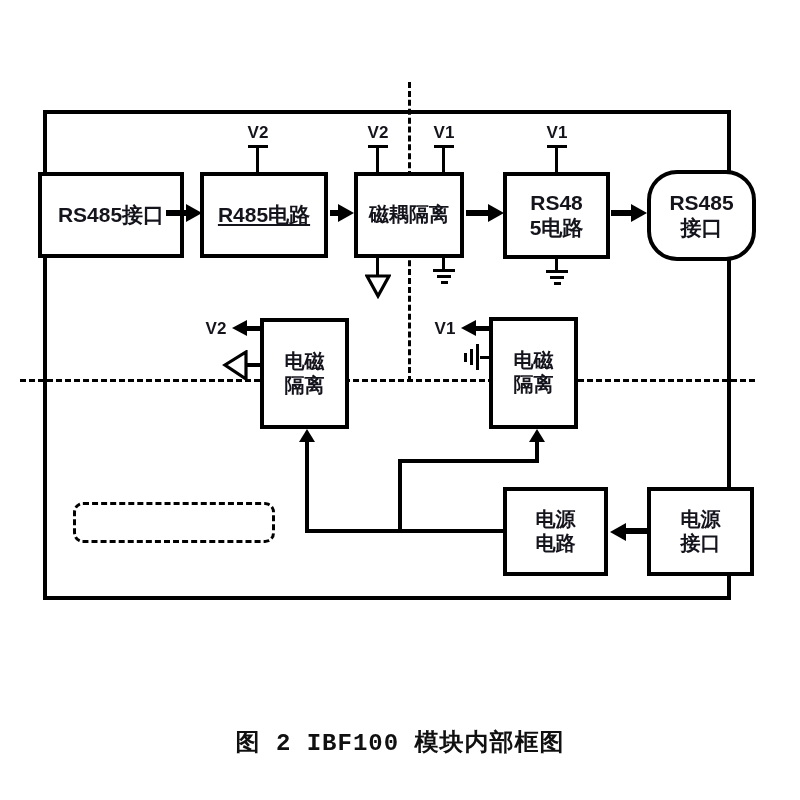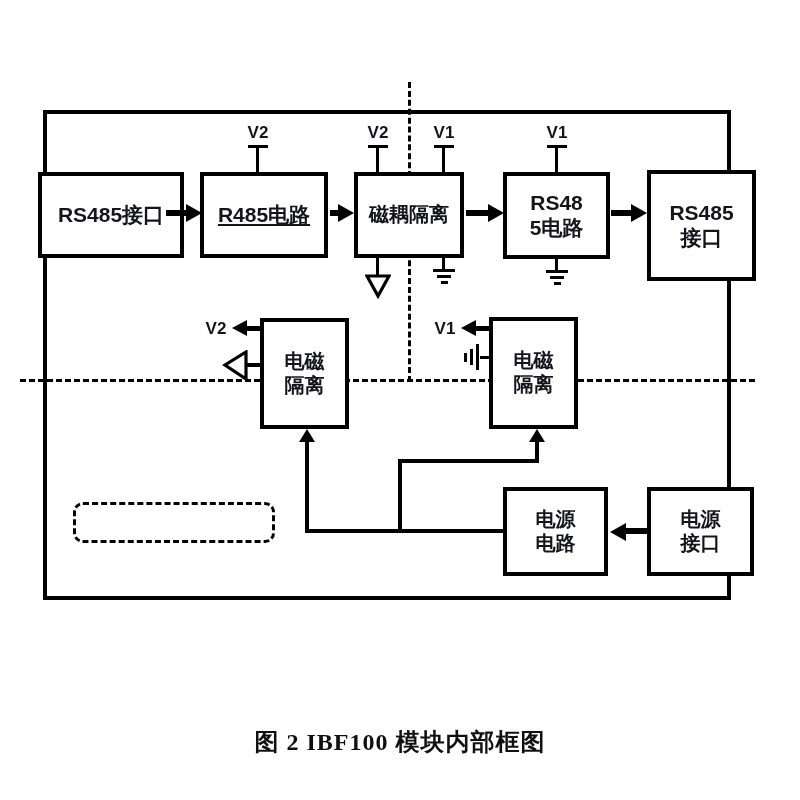--- a/index.html
+++ b/index.html
@@ -20,21 +20,21 @@
     font-size:17px;width:30px;line-height:1;
   }
   .tri{width:0;height:0;position:absolute;}
   .tri-right{border-top:9px solid transparent;border-bottom:9px solid transparent;border-left:16px solid #000;}
   .tri-left{border-top:8px solid transparent;border-bottom:8px solid transparent;border-right:15px solid #000;}
   .tri-up{border-left:8px solid transparent;border-right:8px solid transparent;border-bottom:13px solid #000;}
   .dash-v{position:absolute;width:0;border-left:3px dashed #000;}
   .dash-h{position:absolute;height:0;border-top:3px dashed #000;}
   .caption{
     position:absolute;left:0;top:726px;width:800px;text-align:center;
-    font-family:Liberation Serif, serif;font-weight:bold;
+    font-family:Liberation Mono, monospace;font-weight:bold;
     font-size:24px;color:#101010;letter-spacing:1px;
   }
   svg{display:block;}
 </style>
 </head>
 <body>
 
 <div class="abs" style="left:43px;top:110px;width:688px;height:490px;border:4px solid #000;box-sizing:border-box;"></div>
 
 <div class="dash-v" style="left:408px;top:82px;height:300px;"></div>
@@ -42,21 +42,21 @@
 
 <div class="blk" style="left:38px;top:172px;width:146px;height:86px;font-size:21px;"><span>RS485接口</span></div>
 
 <div class="blk" style="left:200px;top:172px;width:128px;height:86px;font-size:21px;text-decoration:underline;"><span>R485电路</span></div>
 
 <div class="blk" style="left:354px;top:172px;width:110px;height:86px;font-size:20px;"><span>磁耦隔离</span></div>
 
 <div class="blk" style="left:503px;top:172px;width:107px;height:87px;font-size:21px;"><span>RS48
 5电路</span></div>
 
-<div class="blk" style="left:647px;top:170px;width:109px;height:111px;font-size:21px;"><span>RS485
+<div class="blk" style="left:647px;top:170px;width:109px;height:91px;font-size:21px;border-radius:30px;"><span>RS485
 接口</span></div>
 
 <div class="blk" style="left:260px;top:318px;width:89px;height:111px;font-size:20px;"><span>电磁
 隔离</span></div>
 
 <div class="blk" style="left:489px;top:317px;width:89px;height:112px;font-size:20px;"><span>电磁
 隔离</span></div>
 
 <div class="blk" style="left:503px;top:487px;width:105px;height:89px;font-size:20px;"><span>电源
 电路</span></div>

